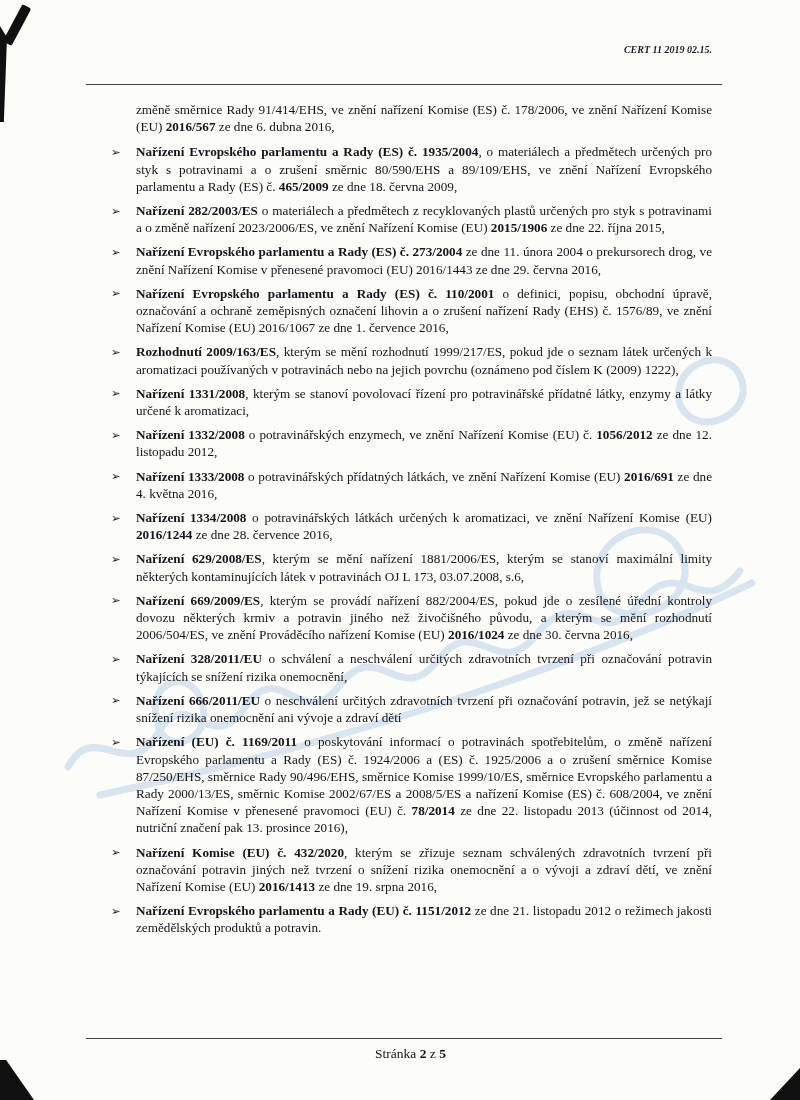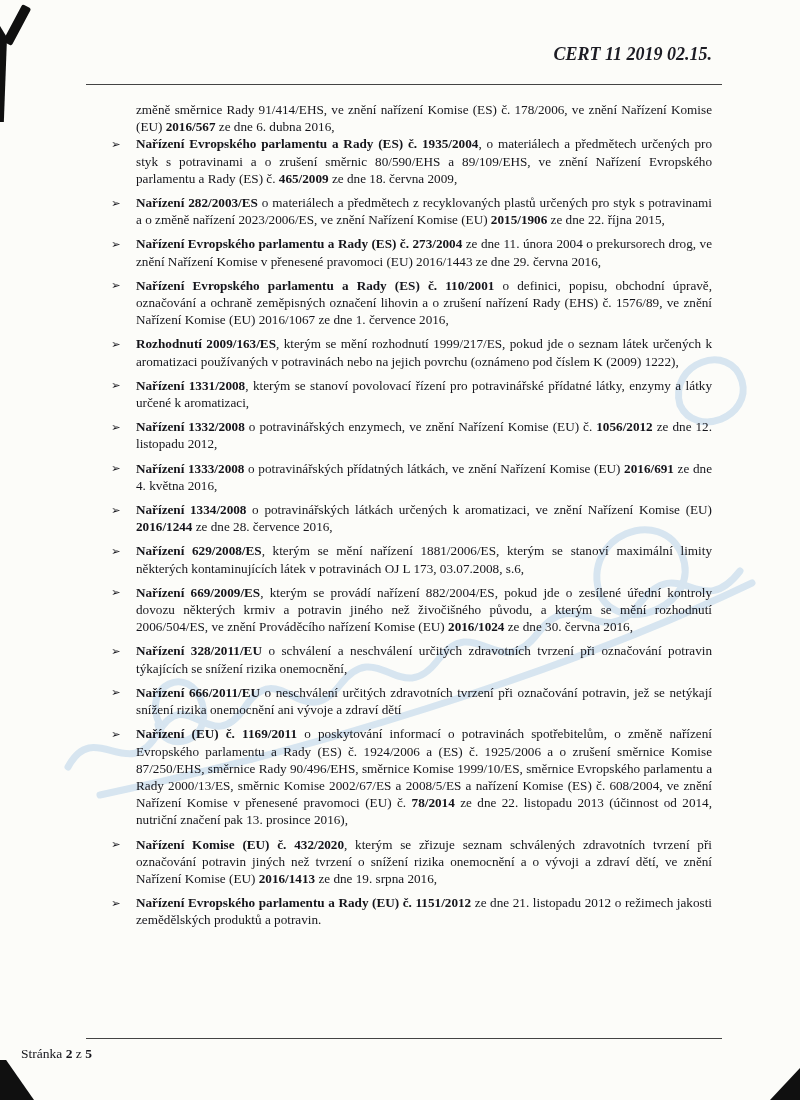--- a/index.html
+++ b/index.html
@@ -13,35 +13,35 @@
   .artifact { position:absolute; background:#101010; }
   .art-tl { left:12px; top:4px; width:10px; height:42px; transform:rotate(28deg); border-radius:2px; }
   .art-left-edge { left:0; top:26px; width:7px; height:96px; clip-path:polygon(0 0,100% 12%,55% 100%,0 100%); }
   .art-bl { left:0; bottom:0; width:34px; height:40px; clip-path:polygon(0 0,18% 0,100% 100%,0 100%); }
   .art-br { right:0; bottom:0; width:30px; height:32px; clip-path:polygon(100% 0,100% 100%,0 100%); }
   
   .watermark { position:absolute; left:40px; top:255px; width:720px; height:570px; opacity:.55; pointer-events:none; }
   
   .header {
     position:absolute; top:44px; left:0; right:88px;
-    text-align:right; font-style:italic; font-weight:bold; font-size:18px; color:#1c1c24;
+    text-align:right; font-style:italic; font-weight:bold; font-size:10px; color:#1c1c24;
   }
   .header-rule { position:absolute; top:84px; left:86px; right:78px; border-top:1.4px solid #444; }
   
   .content {
     position:absolute; top:101px; left:136px; width:576px;
     font-size:13.2px; line-height:17.2px; text-align:justify;
   }
-  .intro { }
+  .intro { margin-bottom:8px; }
   .item { position:relative; margin-bottom:7px; }
   .bullet { position:absolute; left:-25px; top:0.5px; font-size:11.5px; font-family:"DejaVu Sans", sans-serif; }
   .b { font-weight:bold; }
   
   .footer-rule { position:absolute; top:1038px; left:86px; right:78px; border-top:1.4px solid #444; }
-  .footer-text { position:absolute; top:1046px; left:0; right:0; text-align:left; font-size:13.5px;margin-left:21px; }
+  .footer-text { position:absolute; top:1046px; left:0; right:0; text-align:center; font-size:13.5px;margin-left:21px; }
   .footer-text .b { font-weight:bold; }
 </style>
 </head>
 <body>
 
 <div class="page">
 
   <div class="artifact art-tl"></div>
   <div class="artifact art-left-edge"></div>
   <div class="artifact art-bl"></div>

